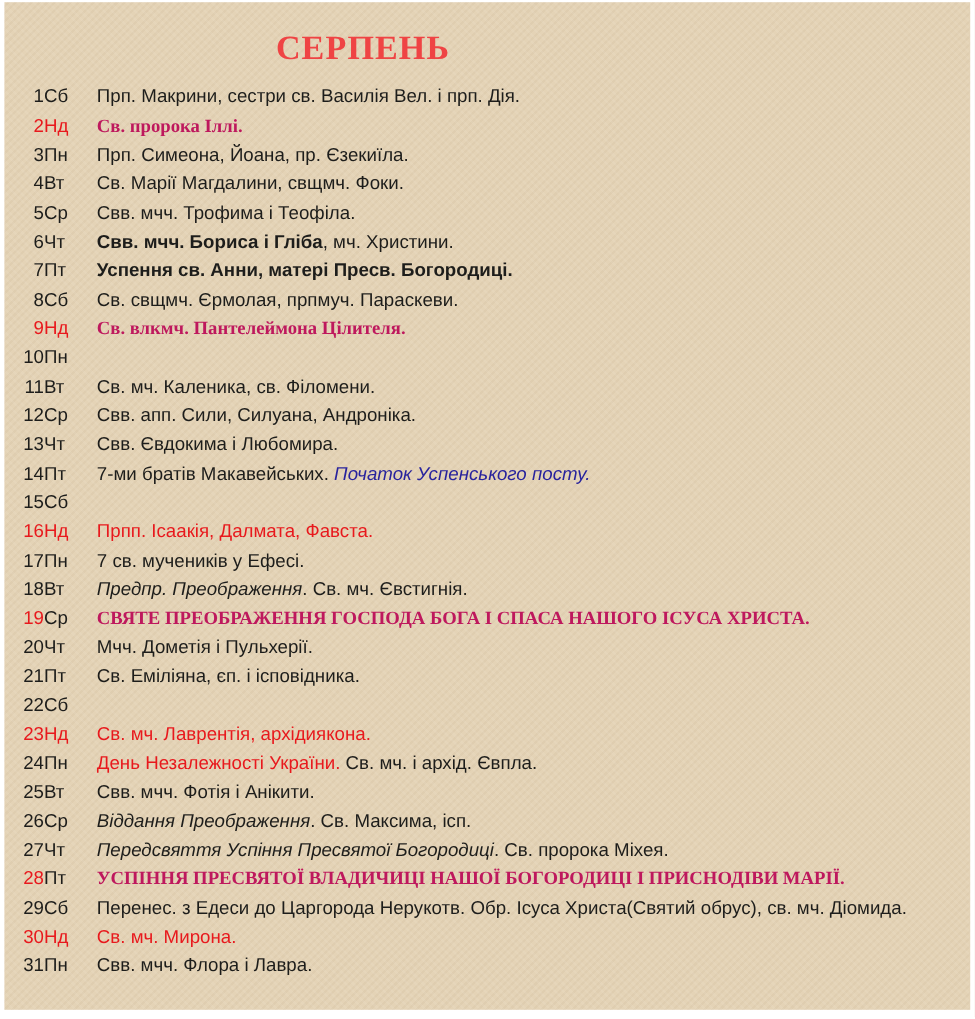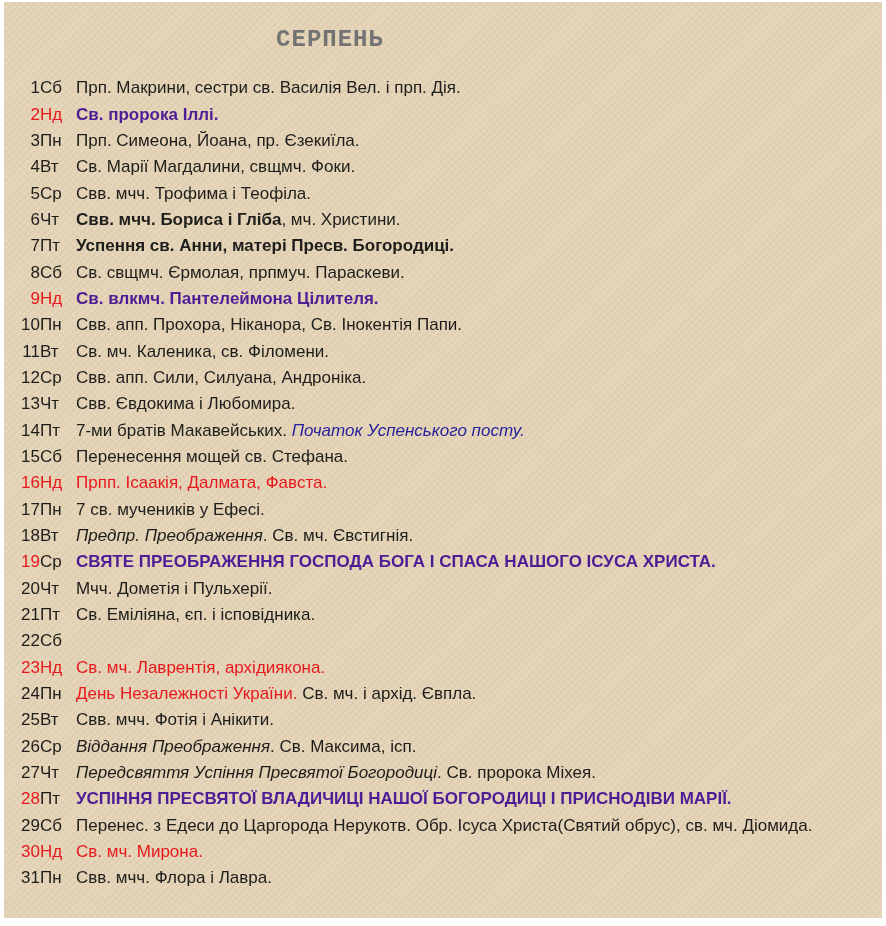--- a/index.html
+++ b/index.html
@@ -19,25 +19,25 @@
     top:2px;left:4px;right:4px;bottom:8px;
     background:
       repeating-linear-gradient(45deg, rgba(255,255,255,.06) 0 2px, rgba(255,255,255,0) 2px 5px),
       repeating-linear-gradient(-45deg, rgba(130,100,60,.05) 0 2px, rgba(130,100,60,0) 2px 5px),
       #e4d3b6;
   }
   .title{
     position:absolute;
     top:26px;left:0;width:660px;
     text-align:center;
-    font-family:Liberation Mono, monospace;
+    font-family:Liberation Serif, serif;
     font-weight:bold;
-    font-size:24px;
+    font-size:31px;
     letter-spacing:1px;
-    color:#737373;
+    color:#ef4444;
   }
   .days{
     position:absolute;
     top:75px;left:0;right:0;
   }
   .row{
     display:flex;
     align-items:center;
     height:26.35px;
     font-size:17px;
@@ -48,30 +48,30 @@
     width:40px;
     text-align:right;
     flex:0 0 auto;
   }
   .dow{
     width:32px;
     text-align:left;
     flex:0 0 auto;
   }
   .txt{
-    margin-left:4px;
+    margin-left:16px;
     flex:1 1 auto;
     overflow:hidden;
   }
   .red{color:#e8191d;}
   .s-reg{color:#1d1d1b;}
   .s-b{color:#1d1d1b;font-weight:bold;}
   .s-i{color:#1d1d1b;font-style:italic;}
   .s-red{color:#e8191d;}
-  .s-redb{color:#4c1d95;font-weight:bold;}
+  .s-redb{color:#be185d;font-weight:bold;font-family:Liberation Serif, serif;}
   .s-bluei{color:#28239d;font-style:italic;}
 </style>
 </head>
 <body>
 
 <div class="page">
   <div class="paper"></div>
   <div class="title">СЕРПЕНЬ</div>
   <div class="days">
   <div class="row">
@@ -124,21 +124,20 @@
 
   <div class="row">
     <span class="num red">9</span>
     <span class="dow red">Нд</span>
     <span class="txt"><span class="s-redb">Св. влкмч. Пантелеймона Цілителя.</span></span>
   </div>
 
   <div class="row">
     <span class="num">10</span>
     <span class="dow">Пн</span>
-    <span class="txt"><span class="s-reg">Свв. апп. Прохора, Ніканора, Св. Інокентія Папи.</span></span>
   </div>
 
   <div class="row">
     <span class="num">11</span>
     <span class="dow">Вт</span>
     <span class="txt"><span class="s-reg">Св. мч. Каленика, св. Філомени.</span></span>
   </div>
 
   <div class="row">
     <span class="num">12</span>
@@ -154,21 +153,20 @@
 
   <div class="row">
     <span class="num">14</span>
     <span class="dow">Пт</span>
     <span class="txt"><span class="s-reg">7-ми братів Макавейських. </span><span class="s-bluei">Початок Успенського посту.</span></span>
   </div>
 
   <div class="row">
     <span class="num">15</span>
     <span class="dow">Сб</span>
-    <span class="txt"><span class="s-reg">Перенесення мощей св. Стефана.</span></span>
   </div>
 
   <div class="row">
     <span class="num red">16</span>
     <span class="dow red">Нд</span>
     <span class="txt"><span class="s-red">Прпп. Ісаакія, Далмата, Фавста.</span></span>
   </div>
 
   <div class="row">
     <span class="num">17</span>

